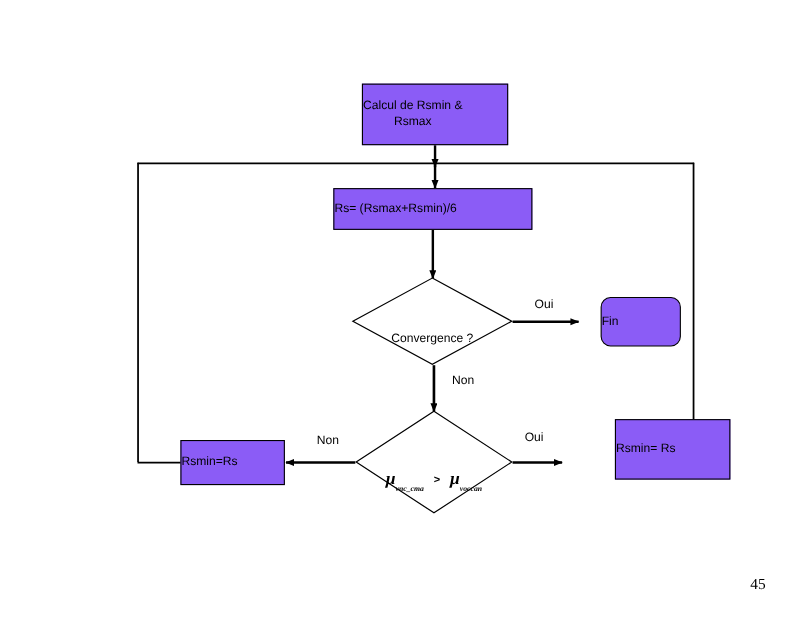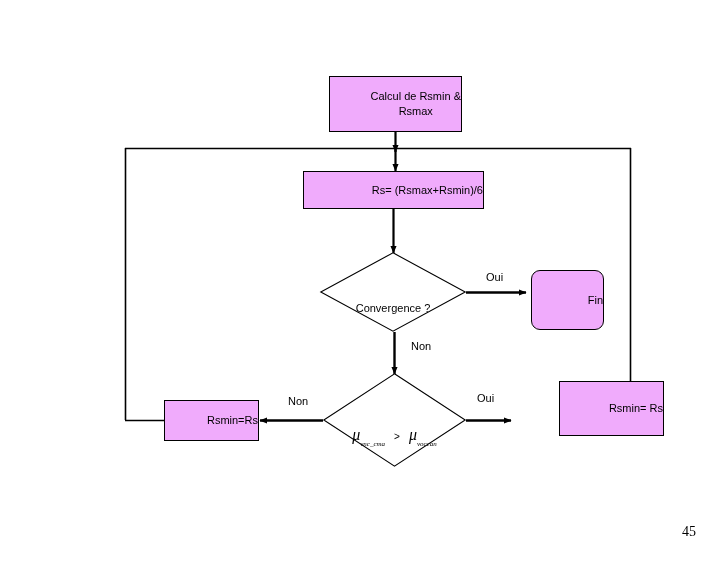--- a/index.html
+++ b/index.html
@@ -21,24 +21,24 @@
     left: 0;
     top: 0;
     width: 720px;
     height: 567px;
   }
 
   .node {
     position: absolute;
     box-sizing: border-box;
     border: 1px solid #000000;
-    background: #f0abfc;
+    background: #8b5cf6;
     display: flex;
     align-items: center;
-    justify-content: flex-end;
+    justify-content: flex-start;
     text-align: center;
     font-size: 11px;
     line-height: 1.35;
     color: #000000;
     z-index: 3;
   }
 
   #node-calcul {
     left: 329px;
     top: 76px;
@@ -47,26 +47,25 @@
   }
 
   #node-rs {
     left: 303px;
     top: 171px;
     width: 181px;
     height: 38px;
   }
 
   #node-fin {
-    left: 531px;
+    left: 546px;
     top: 270px;
     width: 73px;
-    height: 60px;
+    height: 45px;
     border-radius: 9px;
-    padding-left: 28px;
   }
 
   #node-rsmax {
     left: 164px;
     top: 400px;
     width: 95px;
     height: 41px;
   }
 
   #node-rsmin {
@@ -117,20 +116,21 @@
 
   .mu-expr {
     display: flex;
     align-items: center;
     justify-content: space-between;
     gap: 9px;
     font-family: "Liberation Serif", serif;
     font-style: italic;
     font-size: 15px;
     white-space: nowrap;
+    font-weight: bold;
   }
   .mu-term {
     position: relative;
     display: inline-block;
   }
   .mu-term .mu-sym {
     font-size: 16px;
   }
   .mu-term .mu-sub {
     font-size: 7px;

